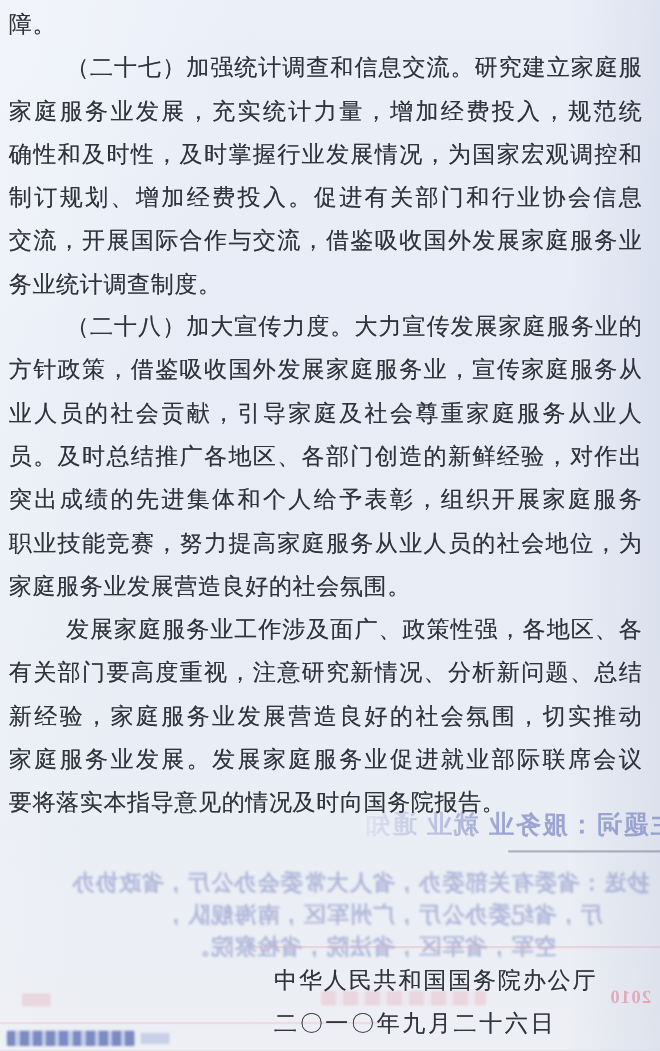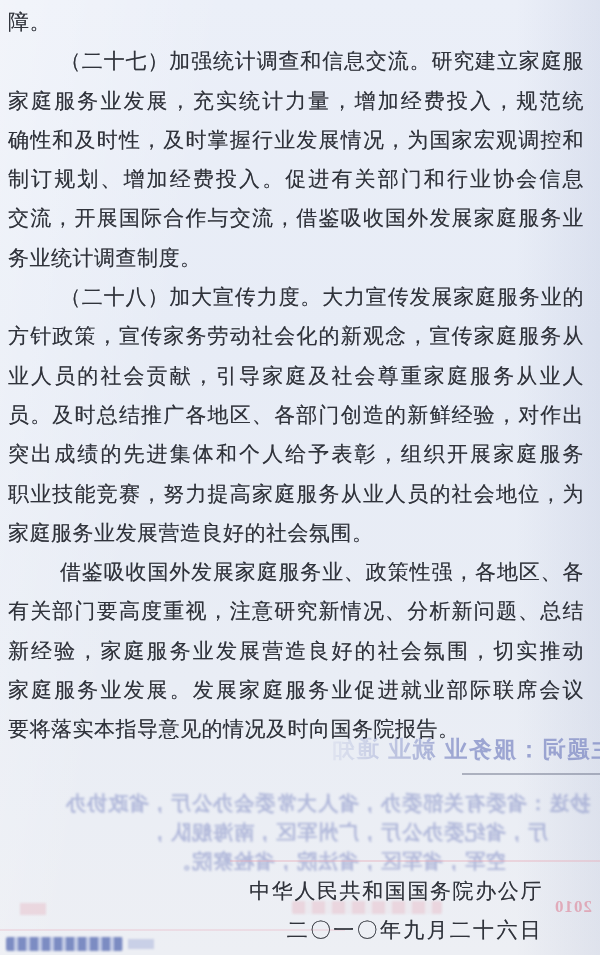--- a/index.html
+++ b/index.html
@@ -22,21 +22,21 @@
     font-size:21px; letter-spacing:.5px;
     color:#30333b;
     text-align:justify; text-align-last:justify;
     text-justify:inter-character;
     text-shadow:0 0 .4px rgba(48,51,59,.55);
   }
   .line.first { padding-left:52px;font-family:Liberation Serif, serif; }
   .line.end   { text-align-last:left; }
 
   
-  .signature { position:absolute; top:872px; right:57px; text-align:right; color:#30333b; }
+  .signature { position:absolute; top:872px; right:57px; text-align:left; color:#30333b; }
   .sig-office { font-size:21px; letter-spacing:1.6px; height:39px; line-height:39px; text-shadow:0 0 .4px rgba(48,51,59,.55); }
   .sig-date   { font-size:21px; letter-spacing:2.3px; height:39px; line-height:39px; text-shadow:0 0 .4px rgba(48,51,59,.55); }
 
   
   .bleed-subject {
     position:absolute; top:735px; right:-14px; height:30px; line-height:30px;
     transform:scaleX(-1);
     font-size:23px; font-weight:bold; letter-spacing:1.5px;
     color:rgba(116,127,191,.66);
     filter:blur(.6px);
@@ -87,27 +87,27 @@
 
   <div class="body-text">
     <div class="line end">障。</div>
     <div class="line first">（二十七）加强统计调查和信息交流。研究建立家庭服</div>
     <div class="line">家庭服务业发展，充实统计力量，增加经费投入，规范统</div>
     <div class="line">确性和及时性，及时掌握行业发展情况，为国家宏观调控和</div>
     <div class="line">制订规划、增加经费投入。促进有关部门和行业协会信息</div>
     <div class="line">交流，开展国际合作与交流，借鉴吸收国外发展家庭服务业</div>
     <div class="line end">务业统计调查制度。</div>
     <div class="line first">（二十八）加大宣传力度。大力宣传发展家庭服务业的</div>
-    <div class="line">方针政策，宣传家务劳动社会化的新观念，宣传家庭服务从</div>
+    <div class="line">方针政策，借鉴吸收国外发展家庭服务业，宣传家庭服务从</div>
     <div class="line">业人员的社会贡献，引导家庭及社会尊重家庭服务从业人</div>
     <div class="line">员。及时总结推广各地区、各部门创造的新鲜经验，对作出</div>
     <div class="line">突出成绩的先进集体和个人给予表彰，组织开展家庭服务</div>
     <div class="line">职业技能竞赛，努力提高家庭服务从业人员的社会地位，为</div>
     <div class="line end">家庭服务业发展营造良好的社会氛围。</div>
-    <div class="line first">借鉴吸收国外发展家庭服务业、政策性强，各地区、各</div>
+    <div class="line first">发展家庭服务业工作涉及面广、政策性强，各地区、各</div>
     <div class="line">有关部门要高度重视，注意研究新情况、分析新问题、总结</div>
     <div class="line">新经验，家庭服务业发展营造良好的社会氛围，切实推动</div>
     <div class="line">家庭服务业发展。发展家庭服务业促进就业部际联席会议</div>
     <div class="line end">要将落实本指导意见的情况及时向国务院报告。</div>
   </div>
 
   <div class="bleed-subject">主题词：服务业 就业 通知</div>
   <div class="bleed-underline"></div>
 
   <div class="bleed-cc">

